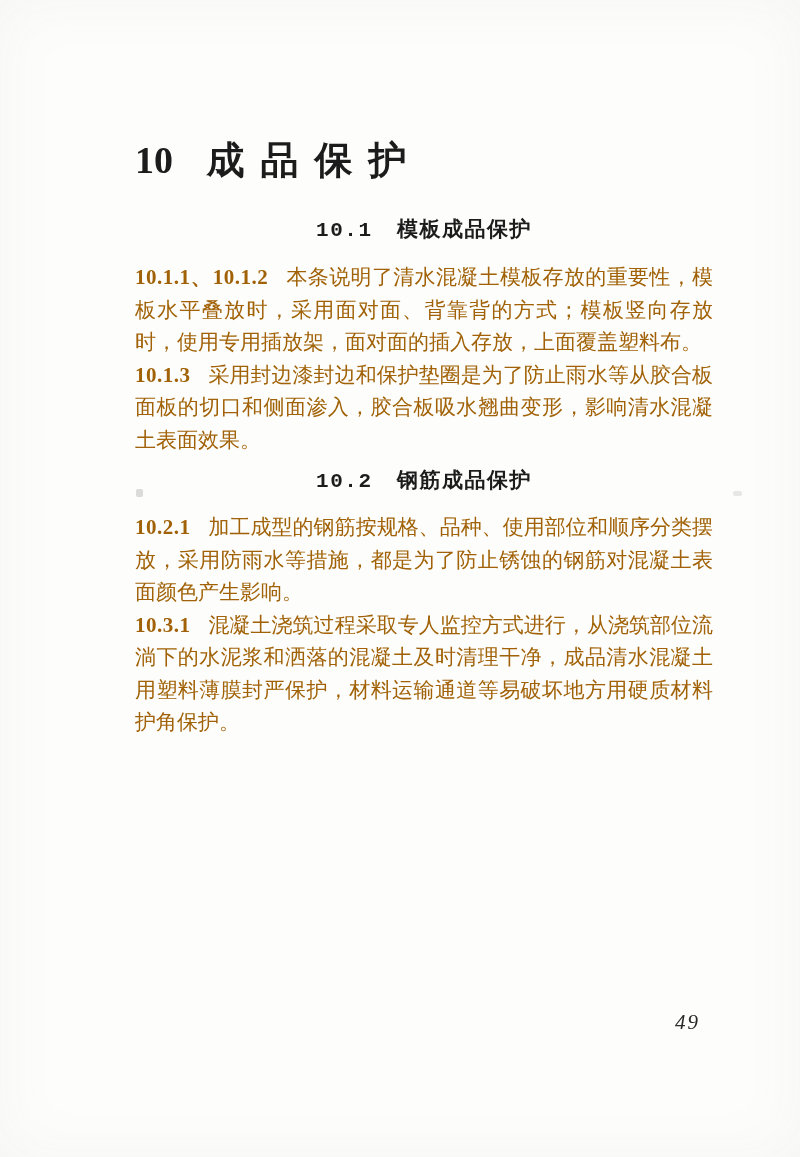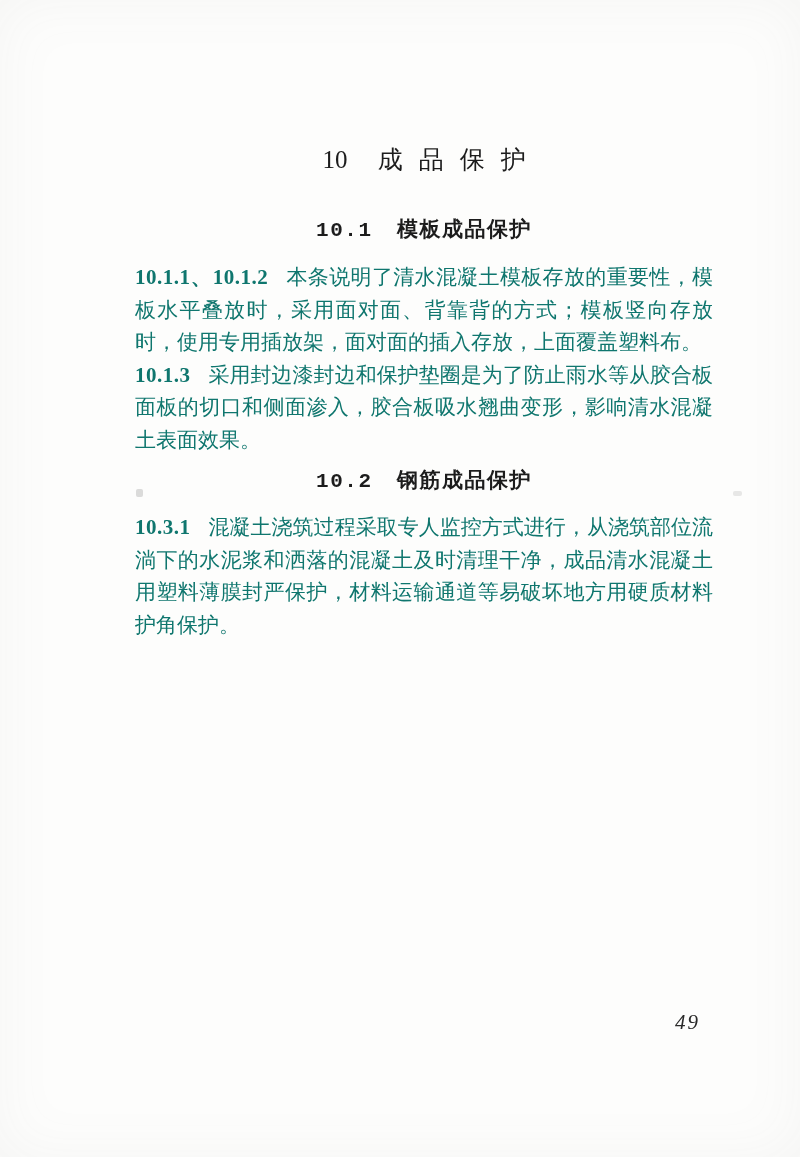--- a/index.html
+++ b/index.html
@@ -19,24 +19,24 @@
     box-shadow:inset 0 0 60px rgba(120,120,120,0.06);
   }
   .content{
     position:absolute;
     left:135px;
     top:0;
     width:578px;
   }
   .chapter-title{
     margin:142px 0 0 0;
-    text-align:center;
+    text-align:left;
     font-family:"Liberation Serif", serif;
-    font-weight:normal;
-    font-size:25px;
+    font-weight:bold;
+    font-size:38px;
     line-height:36px;
     white-space:nowrap;
   }
   .chapter-title .num{
     display:inline-block;
     margin-right:24px;
   }
   .chapter-title .ttl{
     display:inline-block;
     letter-spacing:16px;
@@ -60,21 +60,21 @@
   .sh-1{margin-top:36px; margin-bottom:15px;}
   .sh-2{margin-top:9px;  margin-bottom:14px;}
   .sh-3{margin-top:8px;  margin-bottom:24px;}
   .clause{
     margin:0;
     font-size:21px;
     line-height:32.5px;
     text-align:justify;
     text-justify:inter-ideograph;
     text-align-last:left;
-    color:#0f766e;
+    color:#a16207;
   }
   .clause .label{
     font-weight:bold;
     font-family:"Liberation Serif", serif;
     margin-right:18px;
     letter-spacing:0.5px;
   }
   .page-number{
     position:absolute;
     left:675px;
@@ -113,20 +113,23 @@
       <span class="label">10.1.1、10.1.2</span><span class="text">本条说明了清水混凝土模板存放的重要性，模板水平叠放时，采用面对面、背靠背的方式；模板竖向存放时，使用专用插放架，面对面的插入存放，上面覆盖塑料布。</span>
     </p>
     <p class="clause">
       <span class="label">10.1.3</span><span class="text">采用封边漆封边和保护垫圈是为了防止雨水等从胶合板面板的切口和侧面渗入，胶合板吸水翘曲变形，影响清水混凝土表面效果。</span>
     </p>
 
     <h2 class="section-heading sh-2">
       <span class="num">10.2</span>
       <span class="ttl">钢筋成品保护</span>
     </h2>
+    <p class="clause">
+      <span class="label">10.2.1</span><span class="text">加工成型的钢筋按规格、品种、使用部位和顺序分类摆放，采用防雨水等措施，都是为了防止锈蚀的钢筋对混凝土表面颜色产生影响。</span>
+    </p>
 
     <p class="clause">
       <span class="label">10.3.1</span><span class="text">混凝土浇筑过程采取专人监控方式进行，从浇筑部位流淌下的水泥浆和洒落的混凝土及时清理干净，成品清水混凝土用塑料薄膜封严保护，材料运输通道等易破坏地方用硬质材料护角保护。</span>
     </p>
 
   </div>
 
   <span class="smudge smudge-left"></span>
   <span class="smudge smudge-right"></span>
 

